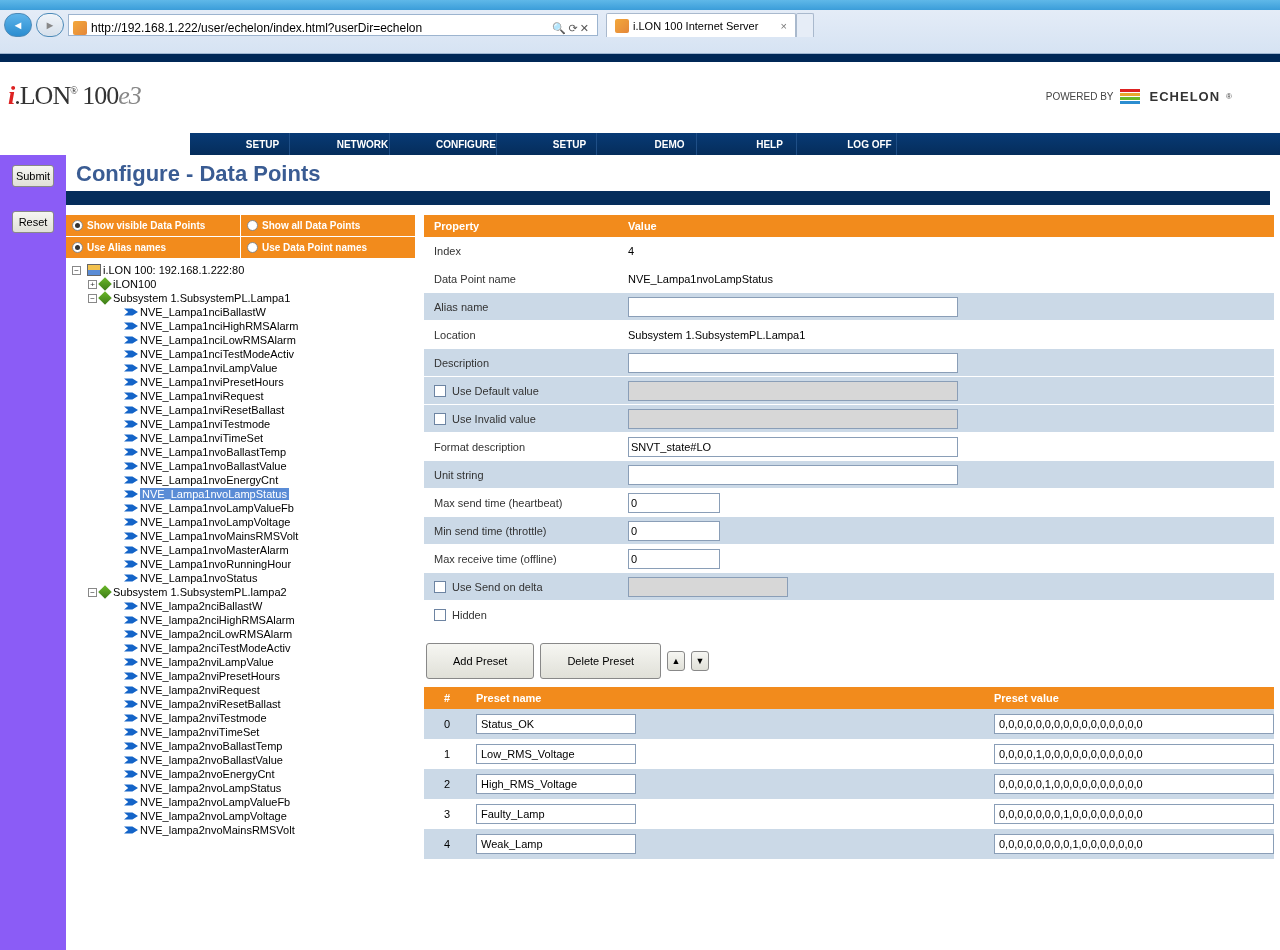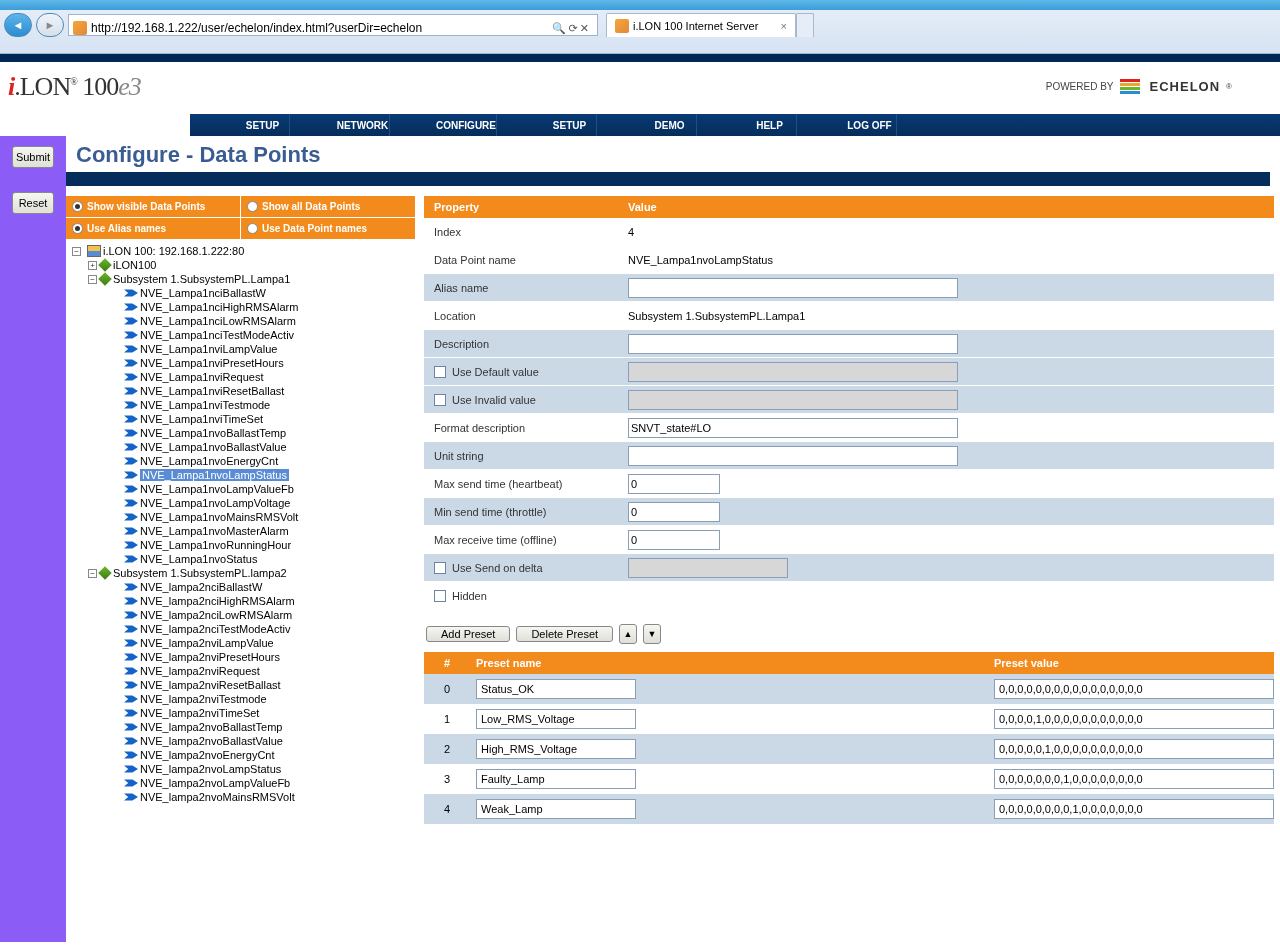--- a/index.html
+++ b/index.html
@@ -15,21 +15,21 @@
   .url-icon { width:14px; height:14px; background:linear-gradient(135deg,#f3a83a,#e4873a); border-radius:2px; }
   .url-bar input { flex:1; border:none; outline:none; font-size:12px; }
   .url-tools { display:flex; gap:2px; color:#555; font-size:11px; padding:0 4px; }
   .tabs { display:flex; margin-left:4px; }
   .tab { background:#fff; border:1px solid #a9b9cd; border-bottom:none; height:24px; width:190px; display:flex; align-items:center; gap:4px; padding:0 8px; font-size:11px; border-top-left-radius:2px; border-top-right-radius:2px; }
   .tab .close-x { margin-left:auto; color:#777; }
   .tab-plus { width:16px; background:#e6edf7; border:1px solid #a9b9cd; border-bottom:none; }
   
   
   .app-header-bar { height: 8px; background: #002857; }
-  .app-id-row { height: 52px; background:#fff; display:flex; align-items:center; padding:0 8px; border-bottom:3px solid #fff; }
+  .app-id-row { height: 71px; background:#fff; display:flex; align-items:center; padding:0 8px; border-bottom:3px solid #fff; }
   .logo { font-size:26px; font-family: 'Times New Roman', serif; color:#333; letter-spacing:-1px; }
   .logo .i { color:#d22; font-style:italic; font-weight:bold; }
   .logo .e3 { font-style:italic; color:#888; }
   .powered { margin-left:auto; margin-right:40px; font-size:10px; color:#444; display:flex; align-items:center; gap:6px; }
   .ech-logo { font-weight:bold; color:#333; letter-spacing:1px; font-size:13px; }
   .color-bars { display:flex; flex-direction:column; gap:1px; margin-right:4px; }
   .color-bars span { width:20px; height:3px; background:#d22; }
   .color-bars span:nth-child(2) { background:#e8a830; }
   .color-bars span:nth-child(3) { background:#6ab828; }
   .color-bars span:nth-child(4) { background:#2b8dd0; }
@@ -85,21 +85,21 @@
   .prop-val { flex:1; padding:2px 4px; }
   .prop-val input[type=text] { width:300px; height:20px; border:1px solid #8a9eb7; background:#fff; padding:0 2px; font-size:11px; }
   .prop-val input.wide { width:330px; }
   .prop-val input.med { width:160px; }
   .prop-val input.short { width:92px; }
   .prop-val input[disabled] { background:#d7d7d7; }
   .chk-lead { padding-left:10px; display:flex; align-items:center; gap:6px; }
   .chk { width:12px; height:12px; border:1px solid #6d84a2; background:#fff; }
   
   .preset-toolbar { display:flex; gap:6px; padding:14px 0 8px 2px; align-items:center; }
-  .preset-toolbar button { height:16px; padding:0 14px; background:linear-gradient(to bottom,#f6f6f2,#e0e0d8); border:1px solid #888; border-radius:3px; cursor:pointer; font-size:11px; }
+  .preset-toolbar button { height:36px; padding:0 26px; background:linear-gradient(to bottom,#f6f6f2,#e0e0d8); border:1px solid #888; border-radius:3px; cursor:pointer; font-size:11px; }
   .stepper { width:18px; height:20px; border:1px solid #888; background:linear-gradient(to bottom,#f6f6f2,#e0e0d8); border-radius:3px; font-size:9px; display:flex; align-items:center; justify-content:center; cursor:pointer; }
   
   .preset-header { display:flex; background:#f28b1c; color:#fff; font-weight:bold; height:22px; align-items:center; }
   .preset-header .c1 { width:46px; text-align:center; }
   .preset-header .c2 { flex:0 0 520px; padding-left:6px; }
   .preset-header .c3 { flex:1; padding-left:4px; }
   .preset-row { display:flex; height:30px; align-items:center; }
   .preset-row.alt { background:#cbd9e7; }
   .preset-row .c1 { width:46px; text-align:center; }
   .preset-row .c2 { flex:0 0 520px; padding-left:6px; }
@@ -497,20 +497,28 @@
                 </svg>
               </span> 
               <span class="lbl">NVE_lampa2nvoLampValueFb</span>
             </div>
             <div class="tree-node indent-3">
               <span class="nv-icon">
                 <svg viewBox="0 0 20 10">
                   <polygon points="0,0 12,0 20,5 12,10 0,10 6,5" fill="#1464c8"></polygon>
                 </svg>
               </span> 
+              <span class="lbl">NVE_lampa2nvoLampVoltage</span>
+            </div>
+            <div class="tree-node indent-3">
+              <span class="nv-icon">
+                <svg viewBox="0 0 20 10">
+                  <polygon points="0,0 12,0 20,5 12,10 0,10 6,5" fill="#1464c8"></polygon>
+                </svg>
+              </span> 
               <span class="lbl">NVE_lampa2nvoMainsRMSVolt</span>
             </div>
           </div>
       </div>
 
       <div class="splitter"></div>
 
       <div class="props">
         <div class="props-header">
           <div class="ph1">Property</div>

